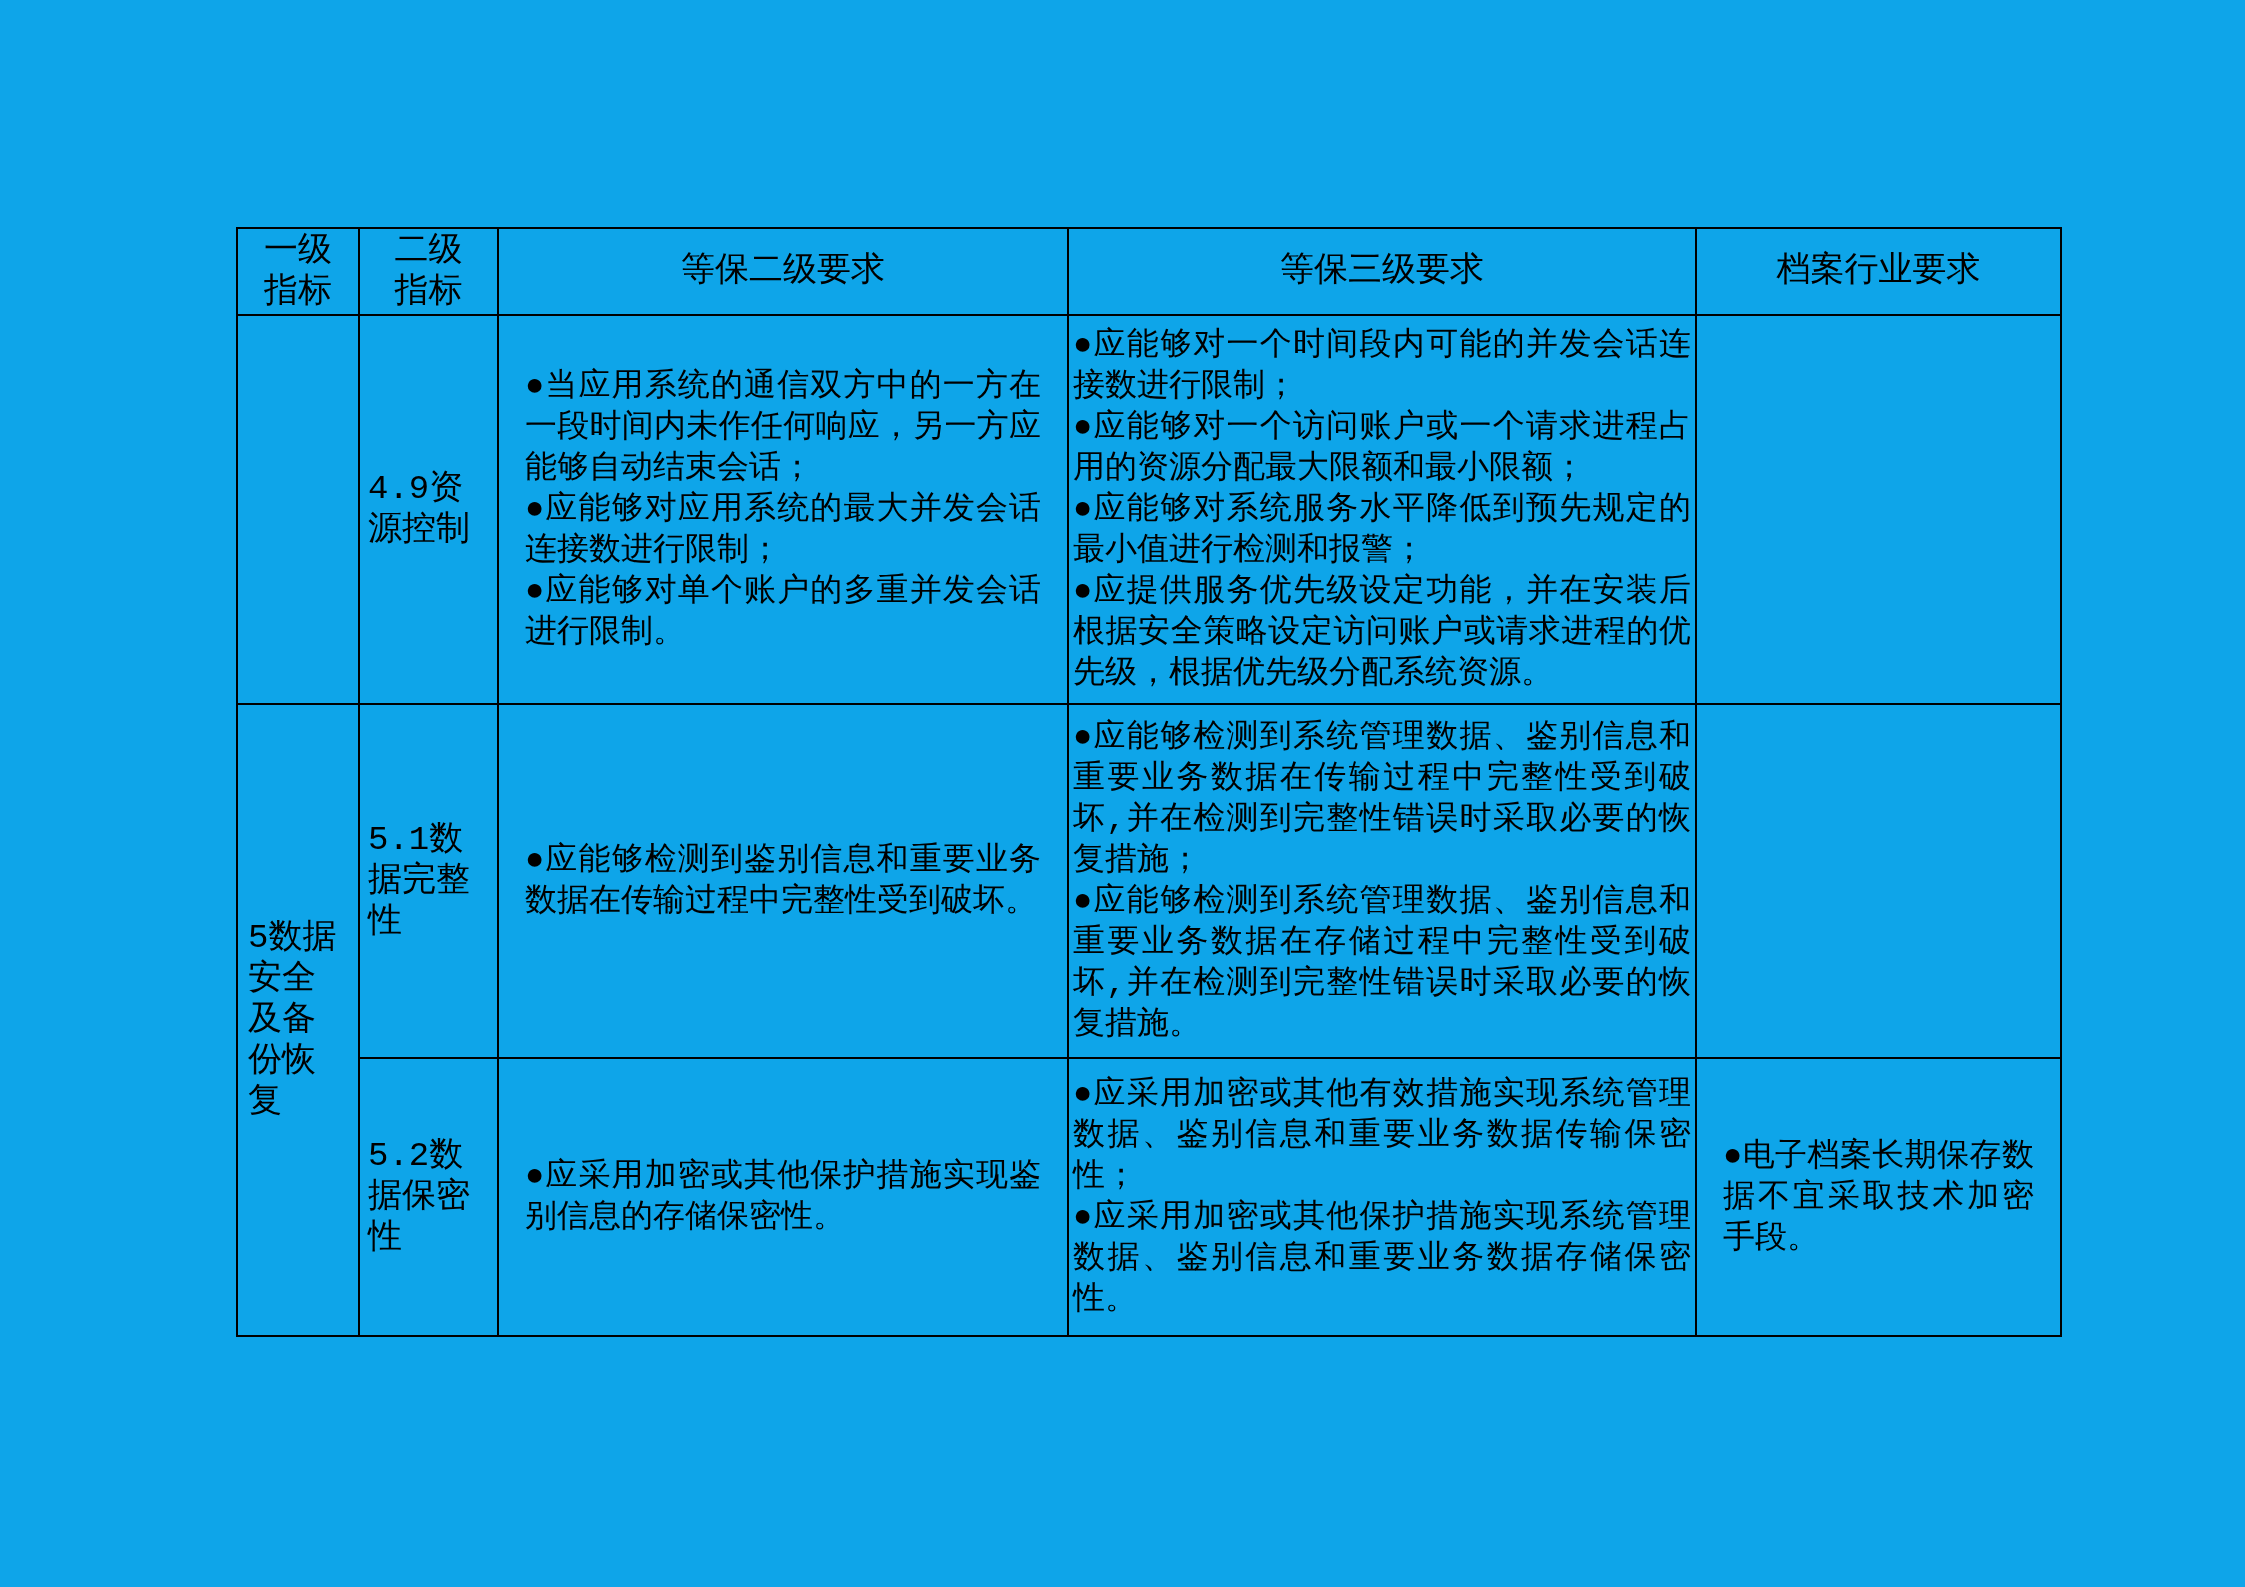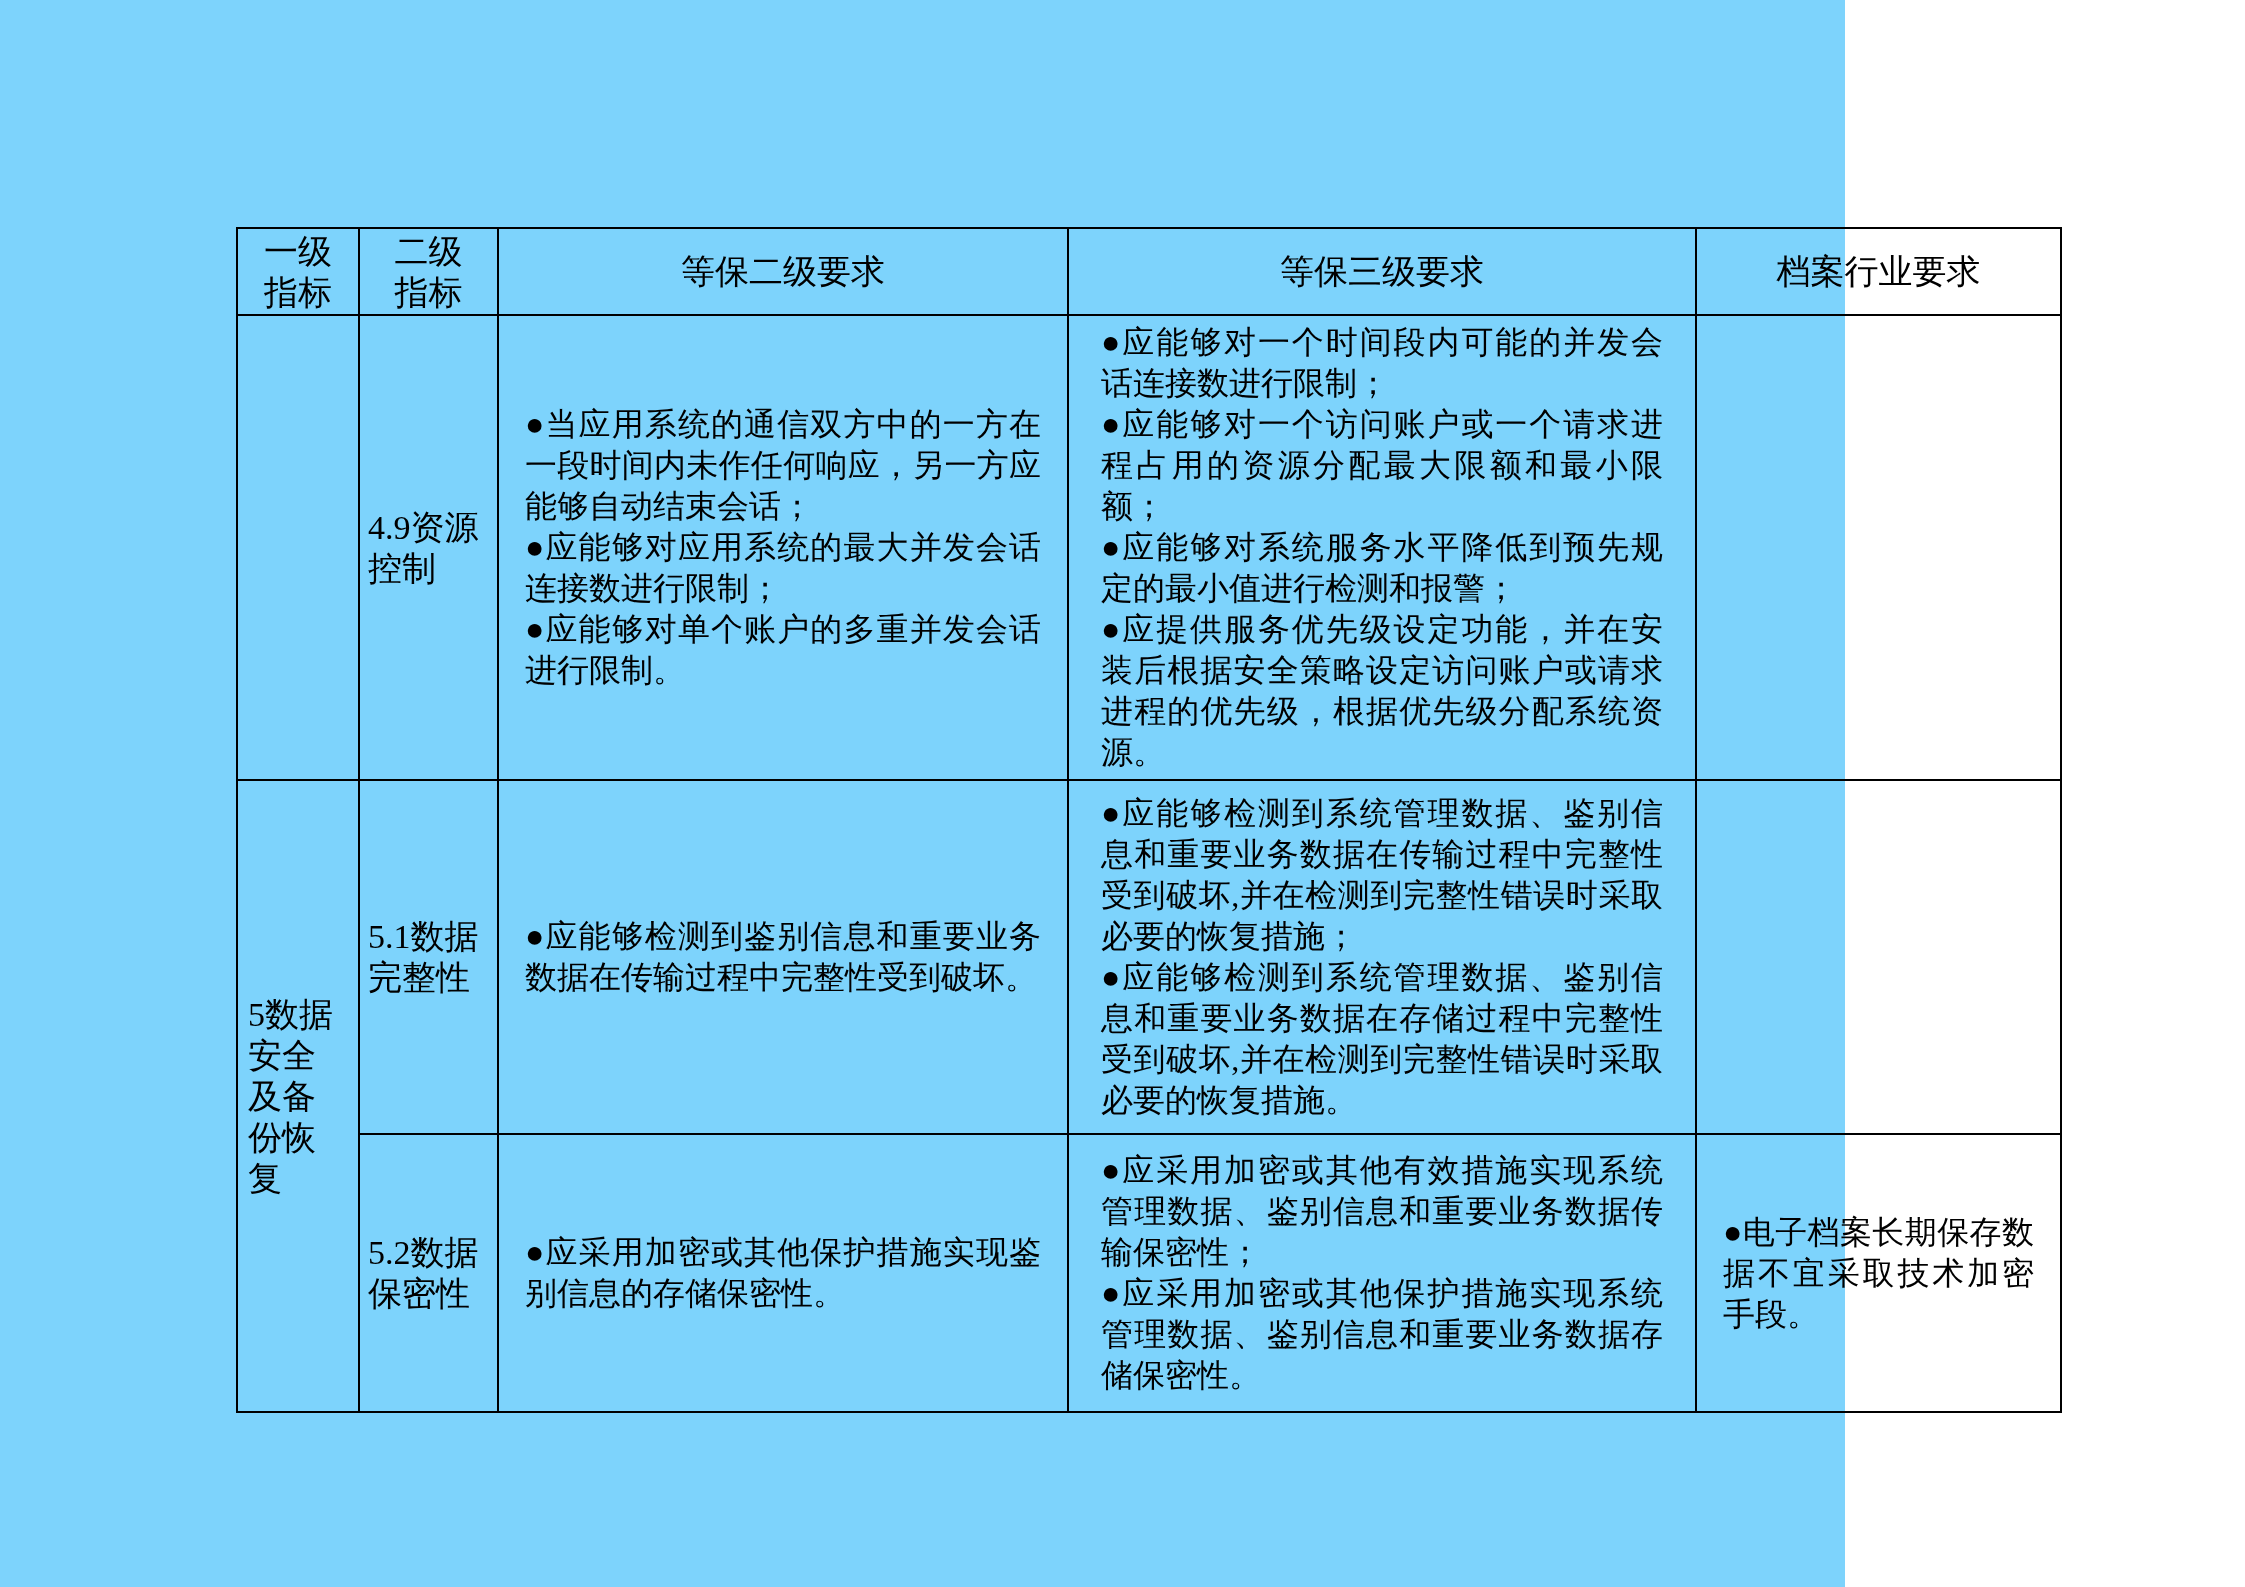--- a/index.html
+++ b/index.html
@@ -2,24 +2,24 @@
 <html><head>
 <meta charset="utf-8">
 <style>
   html, body {
     margin: 0;
     padding: 0;
     background: #ffffff;
   }
   .page {
     position: relative;
-    width: 1845px;
+    width: 2245px;
     height: 1587px;
-    background: #7dd3fc;
-    font-family: Liberation Serif, serif;
+    background: #0ea5e9;
+    font-family: Liberation Mono, monospace;
     color: #000000;
   }
   table.req-table {
     position: absolute;
     left: 236px;
     top: 227px;
     width: 1824px;
     table-layout: fixed;
     border-collapse: collapse;
   }
@@ -65,21 +65,21 @@
     padding: 4px 10px 4px 8px;
     margin-left: 19px;
   }
   .req-table td.req {
     font-size: 32px;
     line-height: 41px;
     text-align: justify;
     text-justify: inter-ideograph;
     padding: 6px 26px;
   }
-  .req-table td.req4 { padding: 6px 32px; }
+  .req-table td.req4 { padding: 6px 4px; }
   .para { margin: 0; }
 </style>
 </head>
 <body>
 
 <div class="page">
   <table class="req-table">
     <colgroup>
       <col class="c1">
         <col class="c2">

